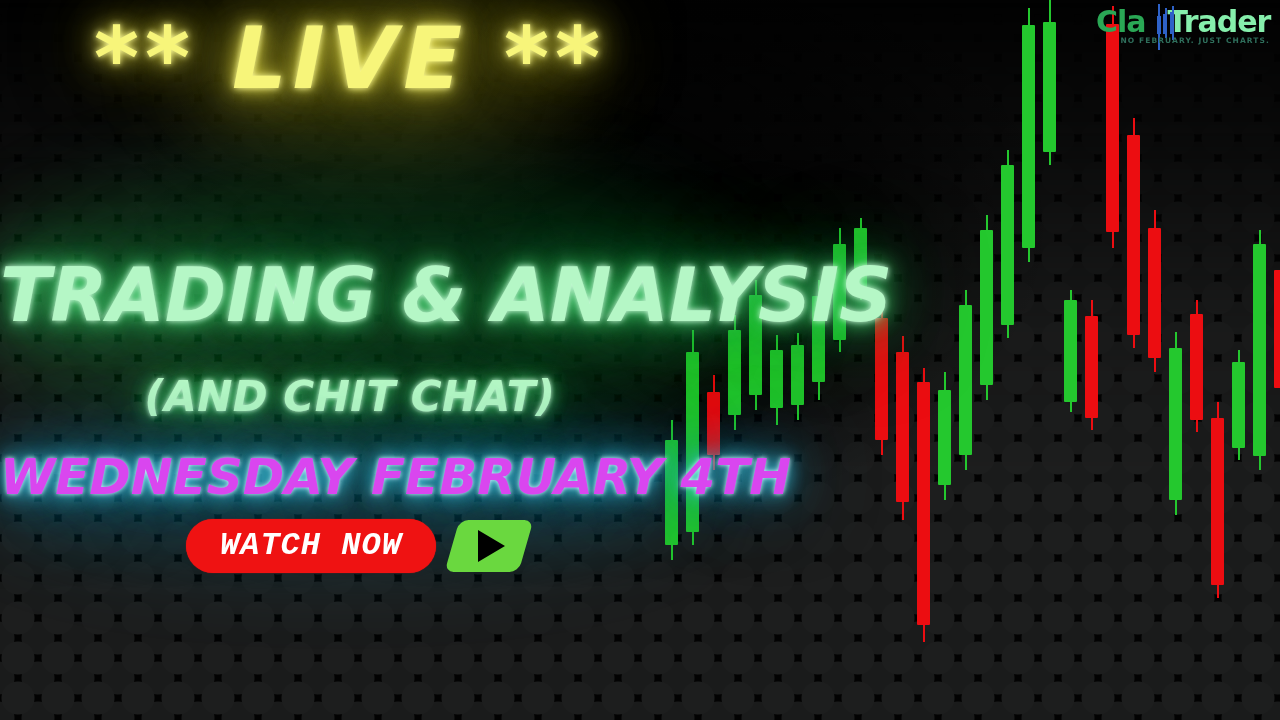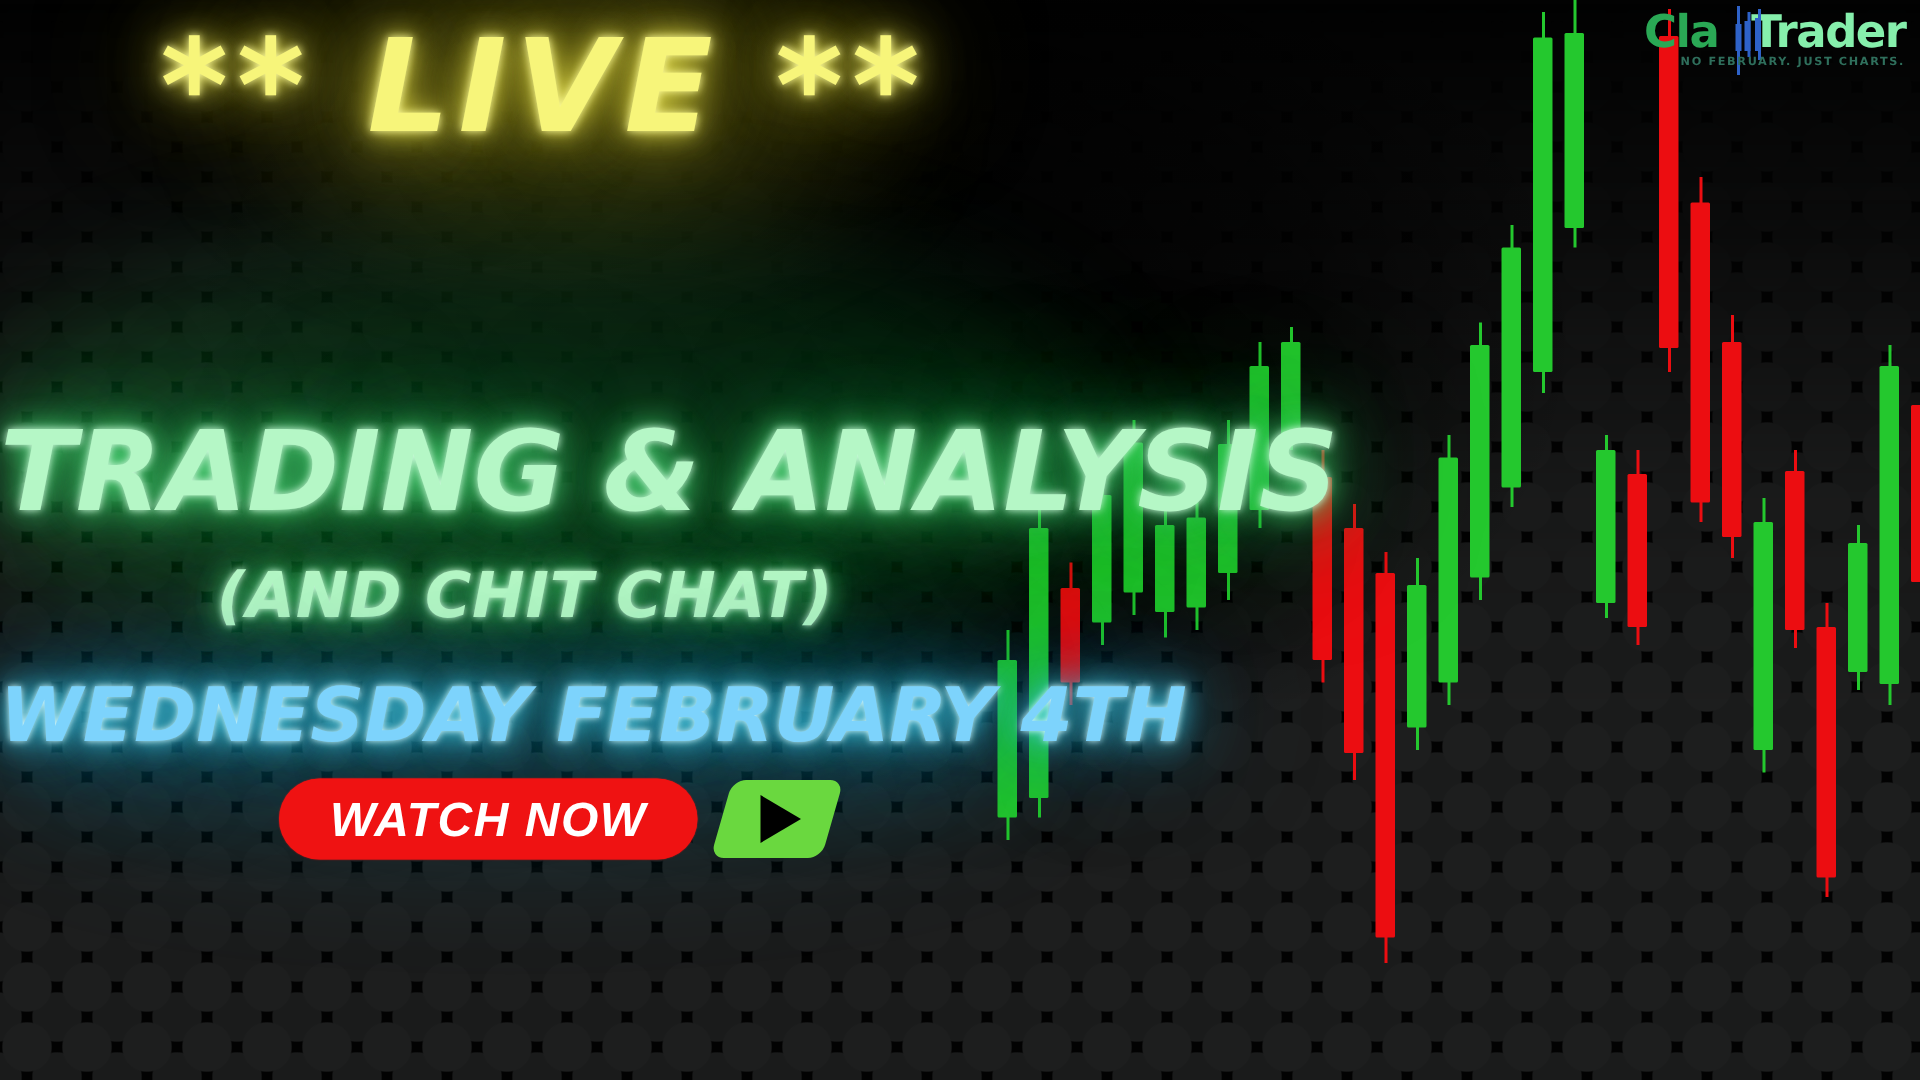--- a/index.html
+++ b/index.html
@@ -42,52 +42,51 @@
   #copy{position:absolute;left:0;top:0;width:700px;height:720px;}
 
   .line{
     position:absolute;white-space:nowrap;
     font-family:"DejaVu Sans",sans-serif;
     font-weight:700;font-style:italic;
     letter-spacing:.5px;
   }
 
   #line-live{
-    left:13px;width:700px;text-align:center;top:8px;
+    left:0;width:700px;text-align:center;top:8px;
     font-size:86px;color:#f7f57a;letter-spacing:6px;
     text-shadow:0 0 6px #fdfc9a,0 0 18px #e8e24d,0 0 44px #bdb423,0 0 90px #7e7a15;
   }
   #line-lunch{
     left:0;width:700px;text-align:center;top:140px;
     font-size:66px;color:#b8f8c8;
     text-shadow:0 0 6px #d6ffe2,0 0 20px #51e37e,0 0 48px #24b44f,0 0 96px #0d6b2c;
   }
   #line-trading{
     left:0;width:700px;text-align:center;top:252px;
     font-size:74px;color:#b5f7c6;letter-spacing:0px;
     text-shadow:0 0 6px #d8ffe4,0 0 20px #4ee07b,0 0 50px #21ae4c,0 0 100px #0c6529;
-    margin-top:20px;
   }
   #line-chat{
     left:0;width:700px;text-align:center;top:372px;
     font-size:42px;color:#b7f9c7;
     text-shadow:0 0 5px #d8ffe4,0 0 16px #4de07a,0 0 40px #1fa94a;
   }
   #line-date{
     left:0;width:700px;text-align:center;top:448px;
-    font-size:50px;color:#7dd3fc;letter-spacing:0px;
+    font-size:50px;color:#d946ef;letter-spacing:0px;
     text-shadow:0 0 5px #d3f9ff,0 0 18px #44d2f0,0 0 44px #169fc4,0 0 90px #0a5f7c;
   }
 
   
   #cta{position:absolute;left:186px;top:518px;height:56px;display:flex;align-items:center;gap:16px;}
   #watch-now{
     background:#ef1212;color:#fff;border:none;border-radius:30px;
     padding:0 34px;height:54px;line-height:54px;
-    font-family:Liberation Sans, sans-serif;font-size:32px;font-weight:700;font-style:italic;
+    font-family:Liberation Mono, monospace;font-size:32px;font-weight:700;font-style:italic;
     letter-spacing:1px;cursor:pointer;
     box-shadow:0 0 1px #ef1212;
   }
   #play-badge{
     width:74px;height:52px;background:#6ad83f;
     transform:skewX(-16deg);border-radius:9px;
     display:flex;align-items:center;justify-content:center;cursor:pointer;
   }
   #play-triangle{
     transform:skewX(16deg);

